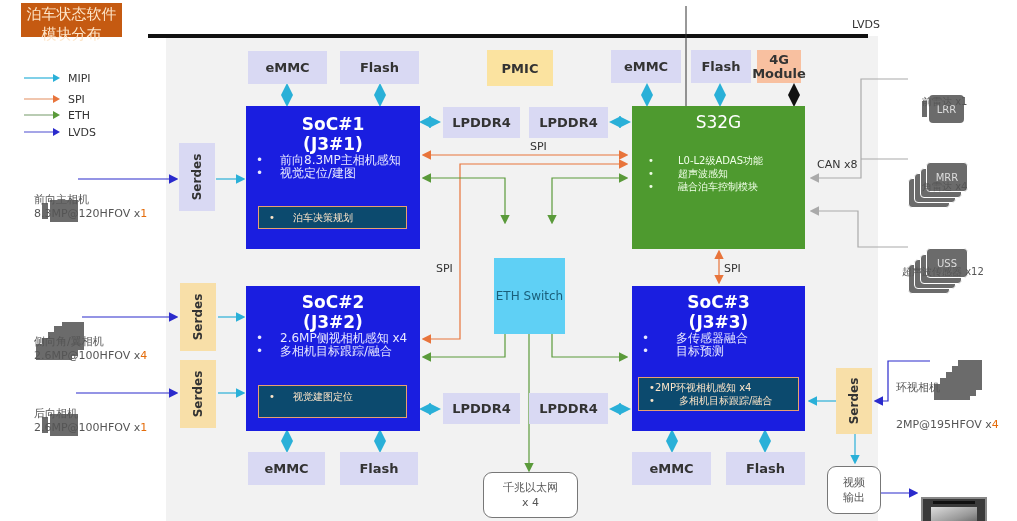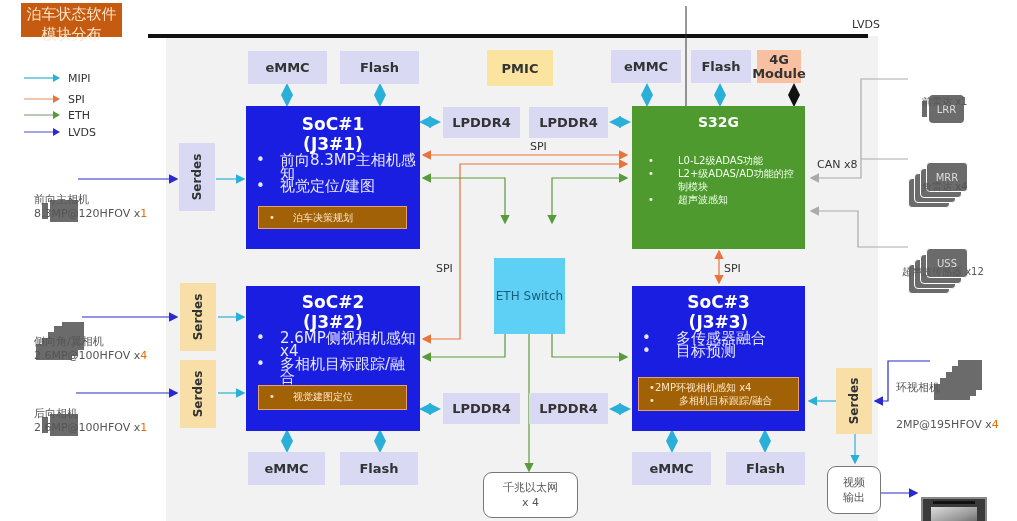--- a/index.html
+++ b/index.html
@@ -5,28 +5,28 @@
   html,body{margin:0;padding:0;background:#ffffff;}
   body{width:1017px;height:521px;position:relative;overflow:hidden;font-family:"DejaVu Sans","Liberation Sans",sans-serif;}
   .abs{position:absolute;margin-top:32px;}
   .panel{position:absolute;left:166px;top:36px;width:712px;height:485px;background:#f2f2f2;}
   .title-box{position:absolute;left:10px;top:3px;width:101px;height:34px;background:#c55a11;color:#fde5c8;font-size:15px;line-height:20px;text-align:center;padding-top:1px;box-sizing:border-box;margin-left:11px;}
   .legend-item{position:absolute;left:24px;font-size:11px;color:#333;display:flex;align-items:center;height:14px;}
   .legend-item svg{margin-right:8px;}
   .mem{position:absolute;background:#d9d9f3;color:#333;font-weight:bold;font-size:13px;display:flex;align-items:center;justify-content:center;}
   .soc{position:absolute;background:#1a1ee0;color:#fff;box-sizing:border-box;}
   .soc .h1{font-weight:bold;font-size:17px;text-align:center;line-height:20px;}
-  .soc ul{margin:0;padding:0;list-style:none;font-size:15px;line-height:13px;color:#e8e8ff;}
+  .soc ul{margin:0;padding:0;list-style:none;font-size:12px;line-height:13px;color:#e8e8ff;}
   .soc li{position:relative;padding-left:34px;}
   .soc li::before{content:"•";position:absolute;left:10px;}
-  .sub{position:absolute;background:#a16207;border:1px solid #e8a070;box-sizing:border-box;color:#fde5c8;font-size:10px;line-height:13px;}
+  .sub{position:absolute;background:#0c4a6e;border:1px solid #e8a070;box-sizing:border-box;color:#fde5c8;font-size:10px;line-height:13px;}
   .sub div{position:relative;padding-left:34px;}
   .sub div::before{content:"•";position:absolute;left:10px;}
   .s32g{position:absolute;background:#4e9a2f;color:#fff;box-sizing:border-box;}
-  .s32g .h1{font-weight:bold;font-size:14px;text-align:center;line-height:24px;}
+  .s32g .h1{font-weight:normal;font-size:17px;text-align:center;line-height:24px;}
   .s32g ul{margin:0;padding:0;list-style:none;font-size:10px;line-height:13px;color:#f0ffe8;}
   .s32g li{position:relative;padding-left:46px;}
   .s32g li::before{content:"•";position:absolute;left:16px;}
   .serdes{position:absolute;width:36px;display:flex;align-items:center;justify-content:center;}
   .serdes span{transform:rotate(-90deg);font-weight:bold;font-size:12px;color:#333;white-space:nowrap;}
   .label{position:absolute;font-size:11px;color:#555;white-space:nowrap;line-height:14px;}
   .orange{color:#e46c0a;}
   .gray-cam{position:absolute;background:#6b6b6b;}
   .rounded{position:absolute;background:#fff;border:1.5px solid #777;border-radius:9px;font-size:11px;color:#555;text-align:center;line-height:15px;display:flex;align-items:center;justify-content:center;box-sizing:border-box;}
   svg.wires{position:absolute;left:0;top:0;}
@@ -167,30 +167,30 @@
 </div>
 
 <div class="soc" style="left:246px;top:286px;width:174px;height:145px;padding-top:6px;">
   <div class="h1">SoC#2</div>
   <div class="h1">(J3#2)</div>
   <ul>
     <li>2.6MP侧视相机感知 x4</li>
     <li>多相机目标跟踪/融合</li>
   </ul>
 </div>
-<div class="sub" style="left:258px;top:385px;width:149px;height:25px;padding-top:4px;">
+<div class="sub" style="left:258px;top:385px;width:149px;height:33px;padding-top:4px;">
   <div>视觉建图定位</div>
 </div>
 
 <div class="s32g" style="left:632px;top:106px;width:173px;height:143px;padding-top:4px;">
   <div class="h1">S32G</div>
   <ul style="margin-top:20px;">
     <li>L0-L2级ADAS功能</li>
-    <li style="padding-right:10px;">L2+级ADAS/AD功能的控制模块</li>
     <li>超声波感知</li>
+    <li>融合泊车控制模块</li>
   </ul>
 </div>
 
 <div class="soc" style="left:632px;top:286px;width:173px;height:145px;padding-top:6px;">
   <div class="h1">SoC#3</div>
   <div class="h1">(J3#3)</div>
   <ul>
     <li style="padding-left:44px;">多传感器融合</li>
     <li style="padding-left:44px;">目标预测</li>
   </ul>

